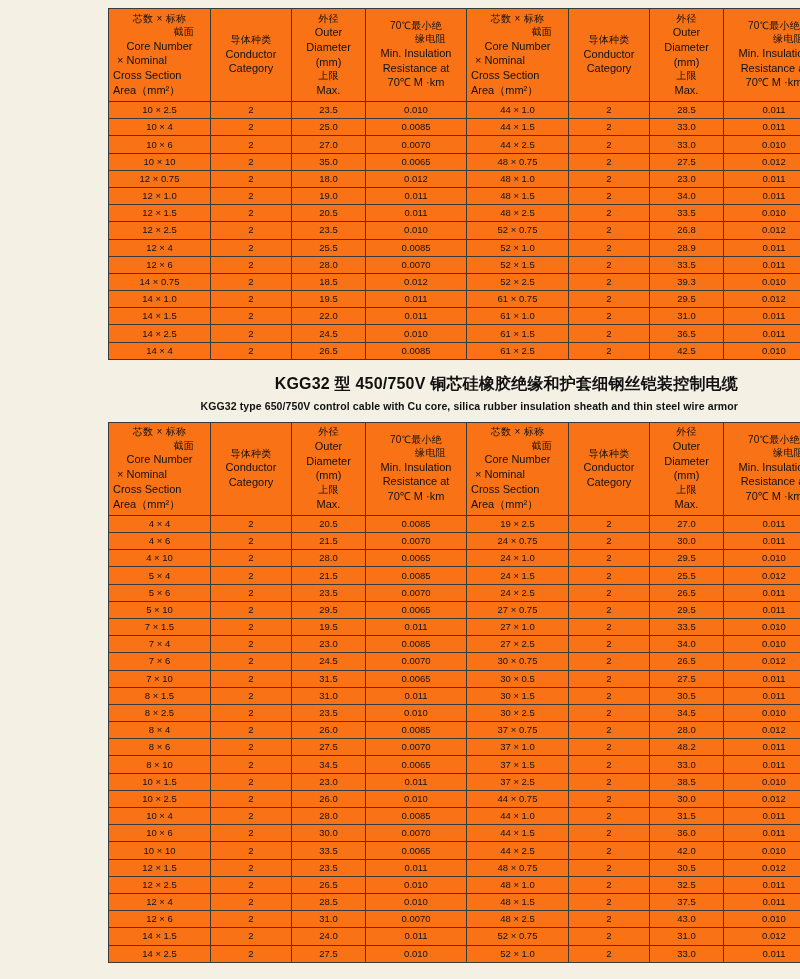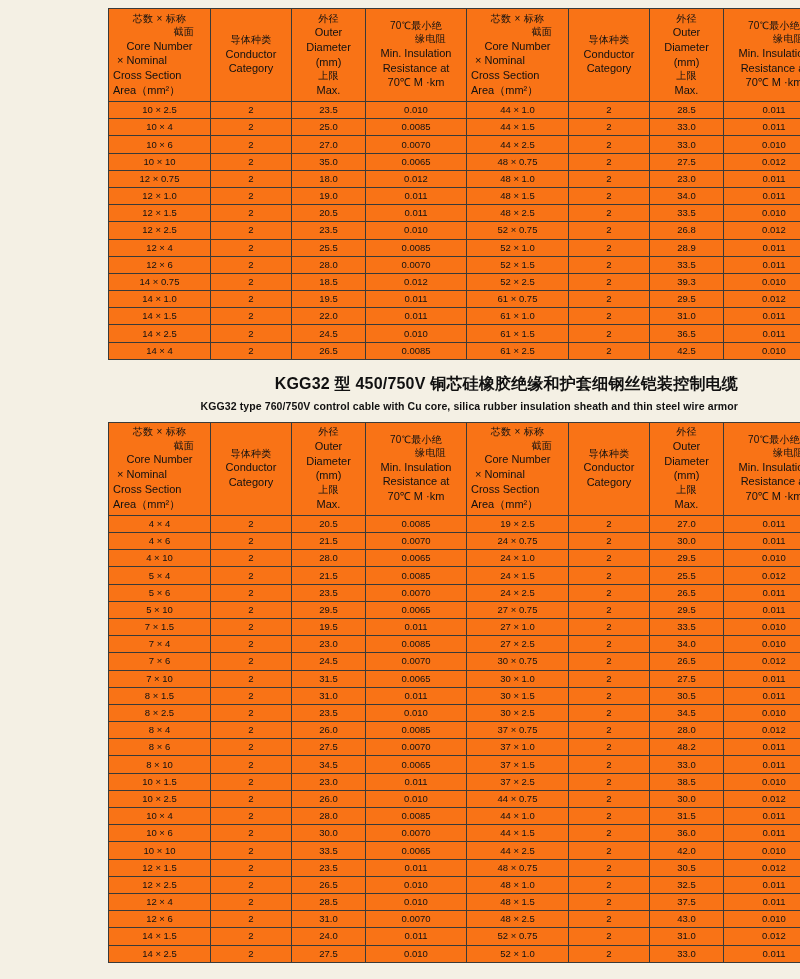--- a/index.html
+++ b/index.html
@@ -334,21 +334,21 @@
             <td class="col-cat">2</td>
             <td class="col-dia">42.5</td>
             <td class="col-res">0.010</td>
           </tr>
         </tbody>
     </table>
   </div>
 
   <div class="title-block">
     <div class="title-cn">KGG32 型 450/750V 铜芯硅橡胶绝缘和护套细钢丝铠装控制电缆</div>
-    <div class="title-en">KGG32 type 760/750V control cable with Cu core, silica rubber insulation sheath and thin steel wire armor</div>
+    <div class="title-en">KGG32 type 650/750V control cable with Cu core, silica rubber insulation sheath and thin steel wire armor</div>
   </div>
 
   <div class="table-wrap">
     <table class="spec">
       <thead>
         <tr>
           <td class="col-core">
             <div class="hdr-block hdr-core">
               <div class="l l1 hdr-cn"><span>芯数</span> <span>×</span> <span>标称</span></div>
               <div class="l l2 hdr-cn">截面</div>
@@ -511,21 +511,21 @@
             <td class="col-core">30 × 0.75</td>
             <td class="col-cat">2</td>
             <td class="col-dia">26.5</td>
             <td class="col-res">0.012</td>
           </tr>
           <tr>
             <td class="col-core">7 × 10</td>
             <td class="col-cat">2</td>
             <td class="col-dia">31.5</td>
             <td class="col-res">0.0065</td>
-            <td class="col-core">30 × 1.0</td>
+            <td class="col-core">30 × 0.5</td>
             <td class="col-cat">2</td>
             <td class="col-dia">27.5</td>
             <td class="col-res">0.011</td>
           </tr>
           <tr>
             <td class="col-core">8 × 1.5</td>
             <td class="col-cat">2</td>
             <td class="col-dia">31.0</td>
             <td class="col-res">0.011</td>
             <td class="col-core">30 × 1.5</td>

